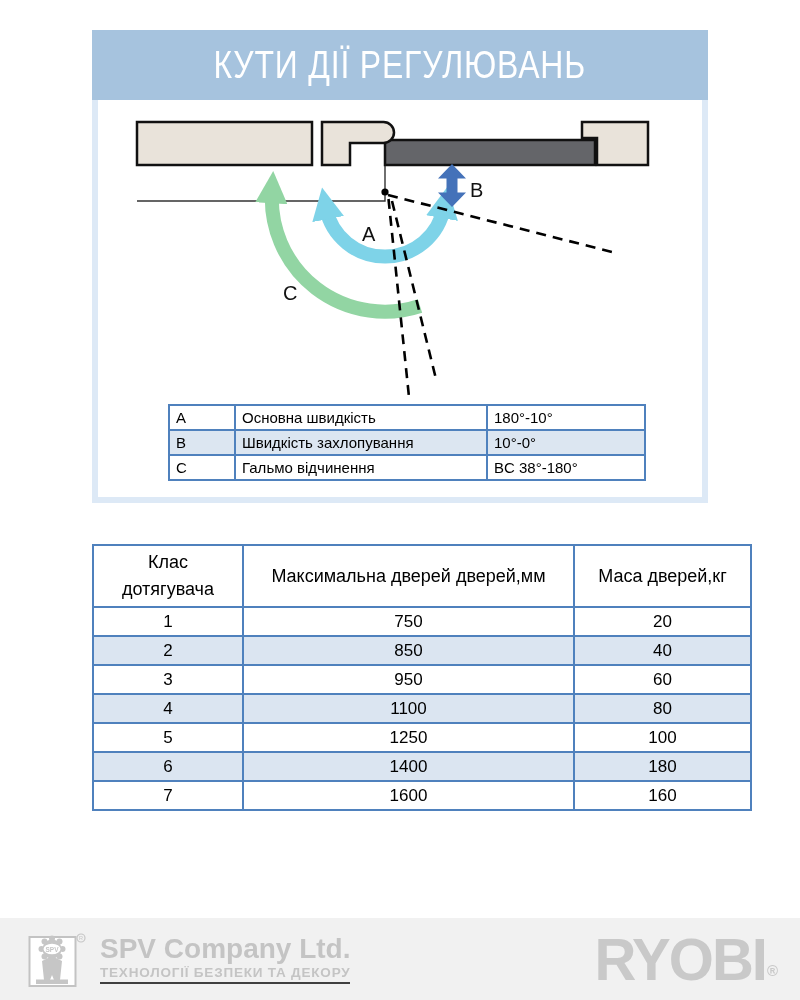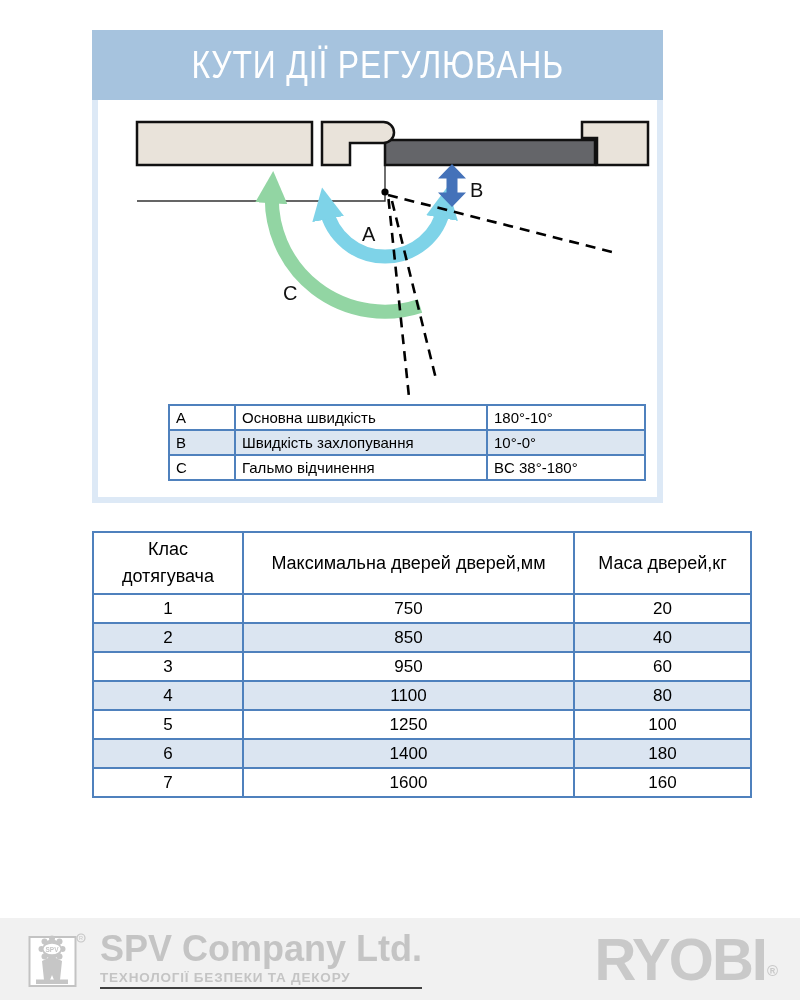--- a/index.html
+++ b/index.html
@@ -2,21 +2,21 @@
 <html><head>
 <meta charset="utf-8">
 <style>
   html,body { margin:0; padding:0; }
   body {
     width:800px; height:1000px; position:relative; background:#ffffff;
     font-family:"Liberation Sans", sans-serif; overflow:hidden;
   }
 
   
-  .panel1 { position:absolute; left:92px; top:30px; width:571px; }
+  .panel1 { position:absolute; left:92px; top:30px; width:616px; }
   .panel2 { position:absolute; left:92px; top:522px; width:616px; }
 
   .band {
     height:70px; background:#a6c3de;
     display:flex; align-items:center; justify-content:center;
   }
   .band .band-text {
     color:#ffffff; font-size:38px; white-space:nowrap;
     display:inline-block; transform:scaleX(0.84); letter-spacing:1px;
   }
@@ -38,38 +38,38 @@
     border:2px solid #4f81bd; height:23px; font-size:15px; color:#000;
     padding:0 6px; vertical-align:middle; background:#ffffff;
   }
   table.angles tr.alt td { background:#dce6f1; }
   .col-key { width:52px; }
   .col-name { width:238px; }
   .col-val { width:144px; }
 
   
   table.classes {
-    width:616px; margin-top:9px; border-collapse:collapse; table-layout:fixed;
+    width:616px; margin-top:22px; border-collapse:collapse; table-layout:fixed;
   }
   table.classes th, table.classes td {
     border:2px solid #4f81bd; text-align:center; color:#000; background:#ffffff;
     font-weight:normal; vertical-align:middle;
   }
   table.classes thead th { height:60px; font-size:18px; line-height:1.5; padding:0 8px; }
   table.classes tbody td { height:25px; font-size:17px; }
   table.classes tr.alt td { background:#dbe5f1; }
   .c-col1 { width:132px; } .c-col2 { width:313px; } .c-col3 { width:159px; }
 
   
   .footer {
     position:absolute; left:0; top:918px; width:800px; height:82px; background:#f1f1f1;
   }
   .spv-group { position:absolute; left:28px; top:12px; display:flex; align-items:center; }
   .spv-text { margin-left:10px; }
-  .spv-name { font-size:36px; font-weight:bold; color:#c4c4c4; line-height:1.05; }
+  .spv-name { font-size:28px; font-weight:bold; color:#c4c4c4; line-height:1.05; }
   .spv-tagline {
     font-size:13.5px; font-weight:bold; color:#c4c4c4; letter-spacing:0.8px;
     border-bottom:2px solid #404040; padding-bottom:2px; margin-top:2px; white-space:nowrap;
   }
   .ryobi {
     position:absolute; right:22px; top:8px;
     font-size:58px; font-weight:bold; color:#c9c9c9; letter-spacing:-2px;
     transform:scaleY(1.02); white-space:nowrap;
   }
   .ryobi .reg { font-size:15px; letter-spacing:0; display:inline-block; transform:translateY(-4px); margin-left:1px; }

